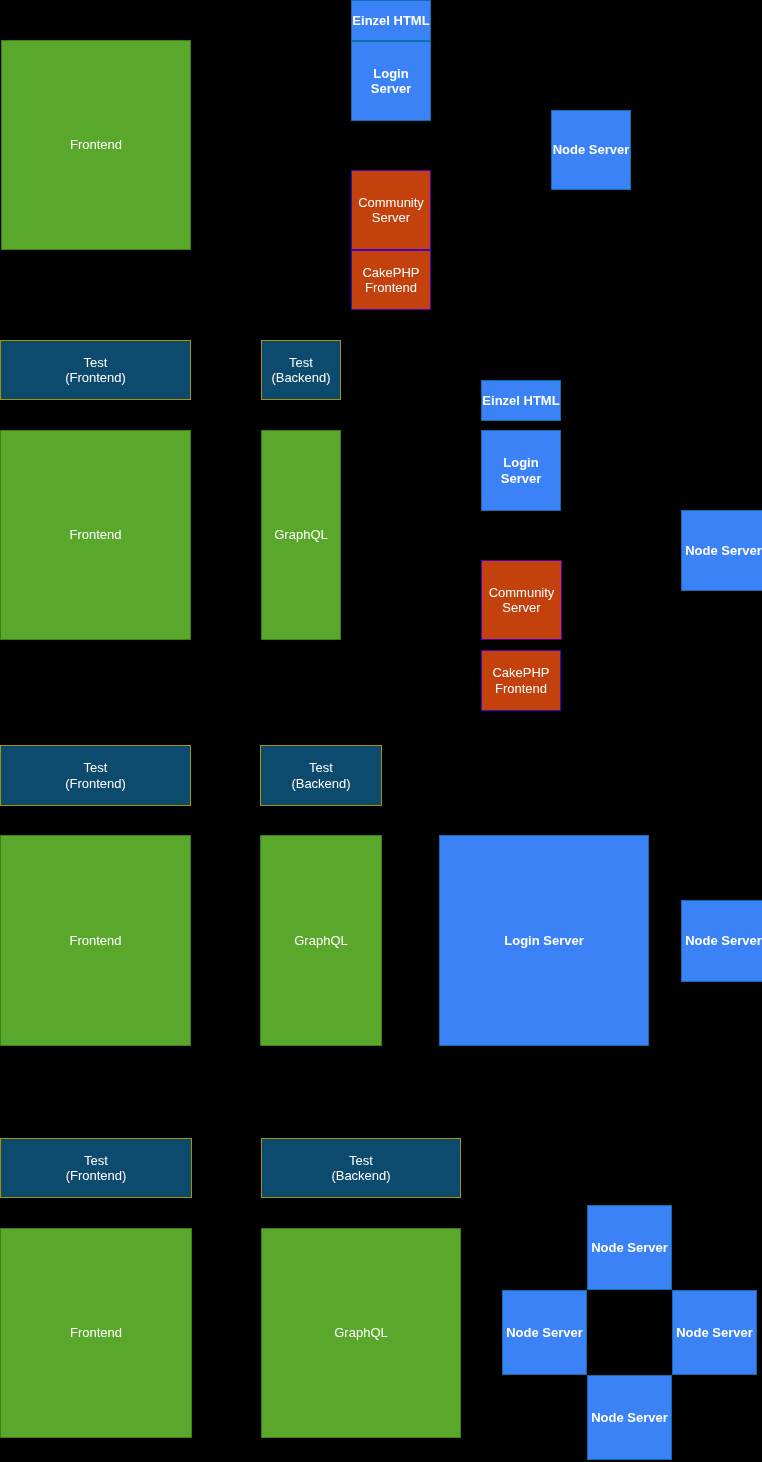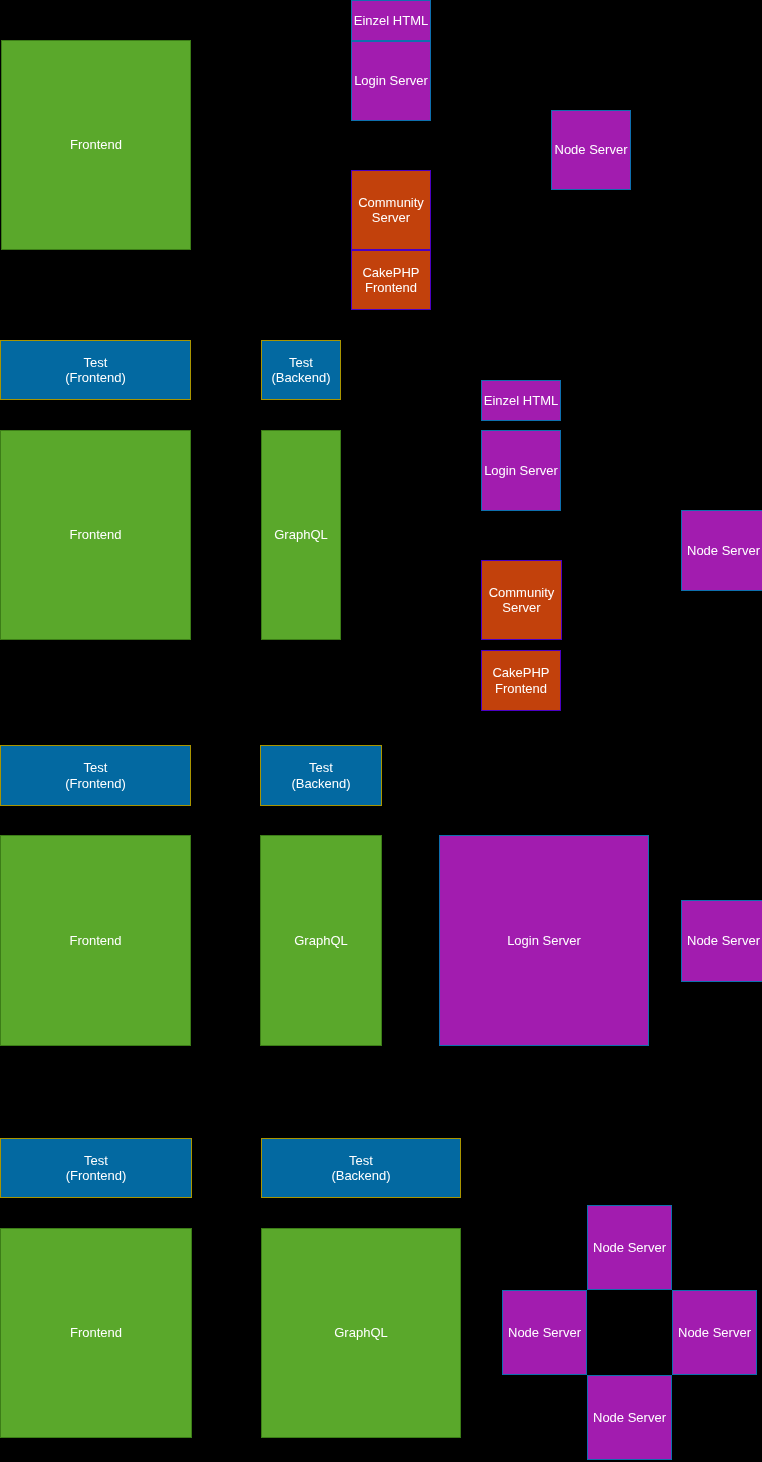--- a/index.html
+++ b/index.html
@@ -23,23 +23,23 @@
     align-items: center;
     justify-content: center;
     text-align: center;
     color: #ffffff;
     font-size: 13px;
     line-height: 1.18;
     white-space: pre-line;
     overflow: hidden;
   }
   .block.green  { background: #5aa82b; border-color: #3c7d17; }
-  .block.blue   { background: #a21caf; border-color: #0e6fae; }
+  .block.blue   { background: #3b82f6; border-color: #0e6fae; font-weight: bold; }
   .block.purple { background: #c2410c; border-color: #4a00c4; }
-  .block.yellow { background: #0369a1; border-color: #a99500; }
+  .block.yellow { background: #0c4a6e; border-color: #a99500; }
 </style>
 </head>
 <body>
 
 <div id="canvas" style="width: 762px; height: 1462px; background: rgb(0, 0, 0);">
     <div class="block green" style="left: 1px; top: 40px; width: 190px; height: 210px;">Frontend</div>
     <div class="block blue" style="left: 351px; top: 0px; width: 80px; height: 41px;">Einzel HTML</div>
     <div class="block blue" style="left: 351px; top: 41px; width: 80px; height: 80px;">Login Server</div>
     <div class="block blue" style="left: 551px; top: 110px; width: 80px; height: 80px;">Node Server</div>
     <div class="block purple" style="left: 351px; top: 170px; width: 80px; height: 80px;">Community

